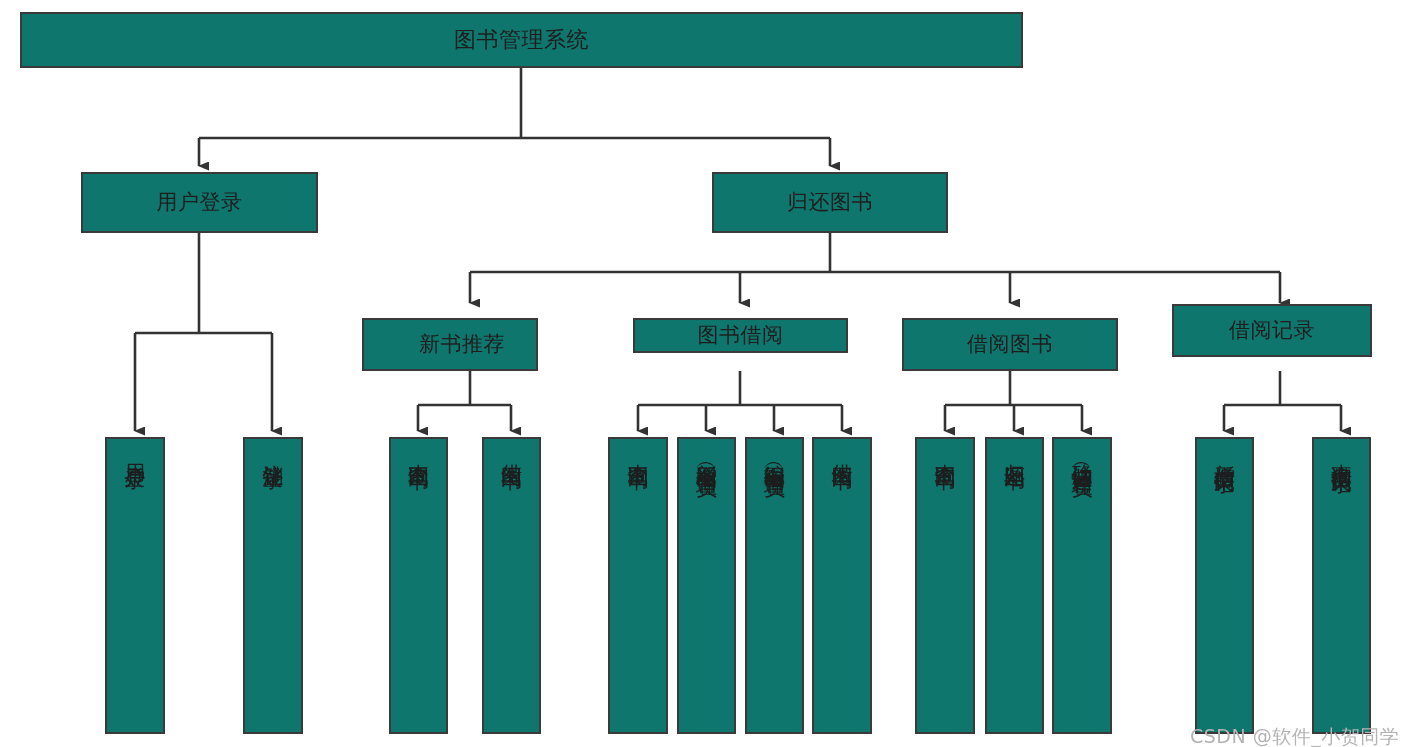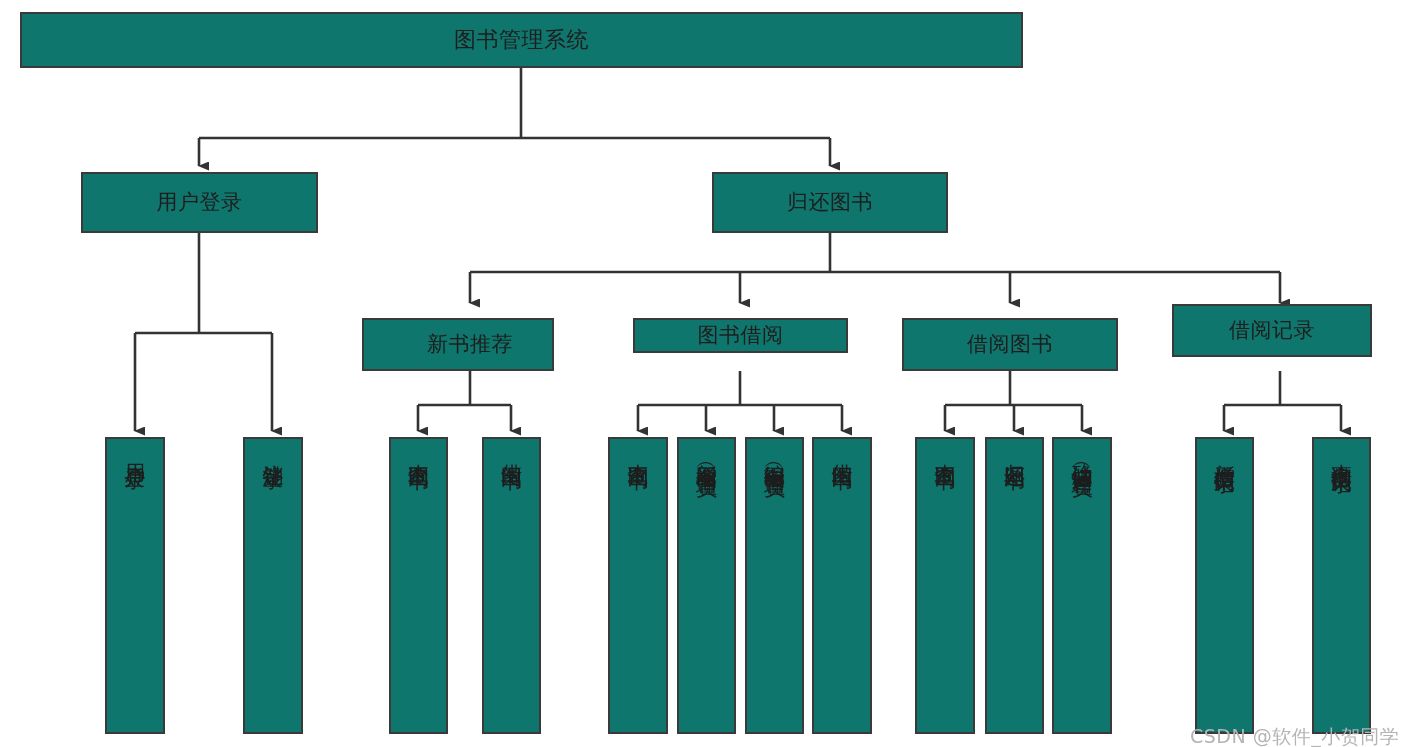--- a/index.html
+++ b/index.html
@@ -133,21 +133,21 @@
   </div>
 
   <div class="node horiz" style="left:81px; top:172px; width:237px; height:61px;">
     <span class="node-label">用户登录</span>
   </div>
 
   <div class="node horiz" style="left:712px; top:172px; width:236px; height:61px;">
     <span class="node-label">归还图书</span>
   </div>
 
-  <div class="node horiz" style="left:362px; top:318px; width:192px; height:53px;padding-left:24px;">
+  <div class="node horiz" style="left:362px; top:318px; width:176px; height:53px;padding-left:24px;">
     <span class="node-label">新书推荐</span>
   </div>
 
   <div class="node horiz" style="left:633px; top:318px; width:215px; height:35px;">
     <span class="node-label">图书借阅</span>
   </div>
 
   <div class="node horiz" style="left:902px; top:318px; width:216px; height:53px;">
     <span class="node-label">借阅图书</span>
   </div>

